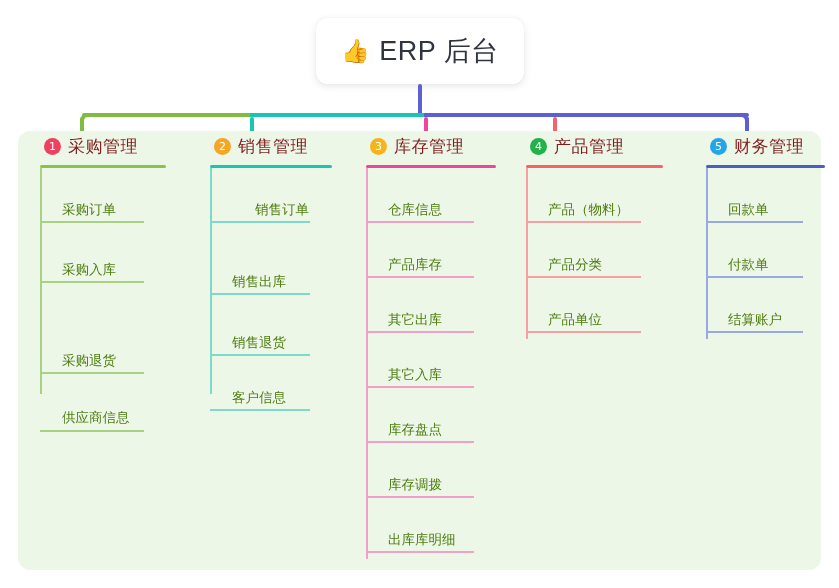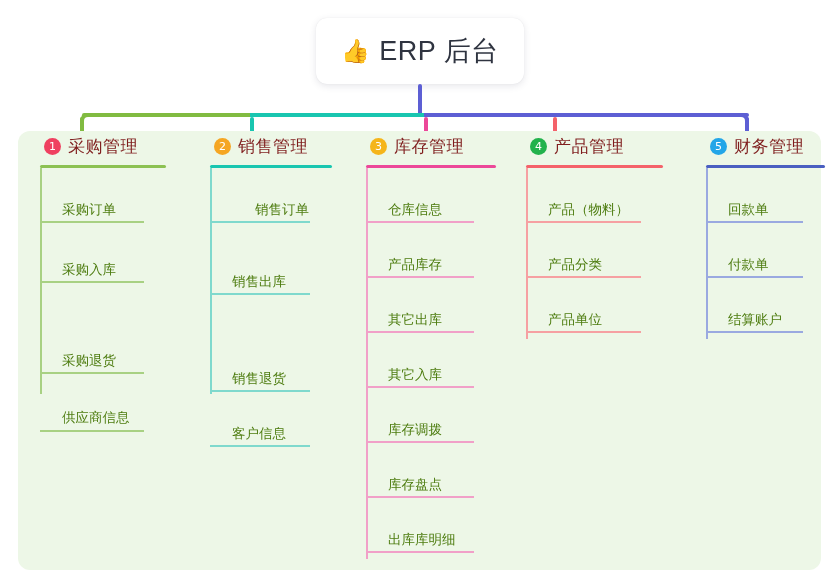--- a/index.html
+++ b/index.html
@@ -158,21 +158,21 @@
       <div class="branch" style="background: rgb(127, 217, 205); height: 226px;"></div>
       <div class="items">
         <div class="item" style="height: 55px; justify-content: center;">
           <span class="item-label">销售订单</span>
           <span class="item-rule" style="background: rgb(127, 217, 205); width: 100px;"></span>
         </div>
         <div class="item" style="height: 72px;">
           <span class="item-label">销售出库</span>
           <span class="item-rule" style="background: rgb(127, 217, 205); width: 100px;"></span>
         </div>
-        <div class="item" style="height: 61px; margin-top: 36px;">
+        <div class="item" style="height: 61px;">
           <span class="item-label">销售退货</span>
           <span class="item-rule" style="background: rgb(127, 217, 205); width: 100px;"></span>
         </div>
         <div class="item" style="height: 55px;">
           <span class="item-label">客户信息</span>
           <span class="item-rule" style="background: rgb(127, 217, 205); width: 100px;"></span>
         </div>
       </div>
     </div>
 
@@ -194,25 +194,25 @@
         </div>
         <div class="item" style="height: 55px;">
           <span class="item-label">其它出库</span>
           <span class="item-rule" style="background: rgb(241, 160, 200); width: 108px;"></span>
         </div>
         <div class="item" style="height: 55px;">
           <span class="item-label">其它入库</span>
           <span class="item-rule" style="background: rgb(241, 160, 200); width: 108px;"></span>
         </div>
         <div class="item" style="height: 55px;">
+          <span class="item-label">库存盘点</span>
+          <span class="item-rule" style="background: rgb(241, 160, 200); width: 108px;"></span>
+        </div>
+        <div class="item" style="height: 55px;">
           <span class="item-label">库存调拨</span>
-          <span class="item-rule" style="background: rgb(241, 160, 200); width: 108px;"></span>
-        </div>
-        <div class="item" style="height: 55px;">
-          <span class="item-label">库存盘点</span>
           <span class="item-rule" style="background: rgb(241, 160, 200); width: 108px;"></span>
         </div>
         <div class="item" style="height: 55px;">
           <span class="item-label">出库库明细</span>
           <span class="item-rule" style="background: rgb(241, 160, 200); width: 108px;"></span>
         </div>
       </div>
     </div>
 
     <div class="col" id="col4" style="width: 137px;">

